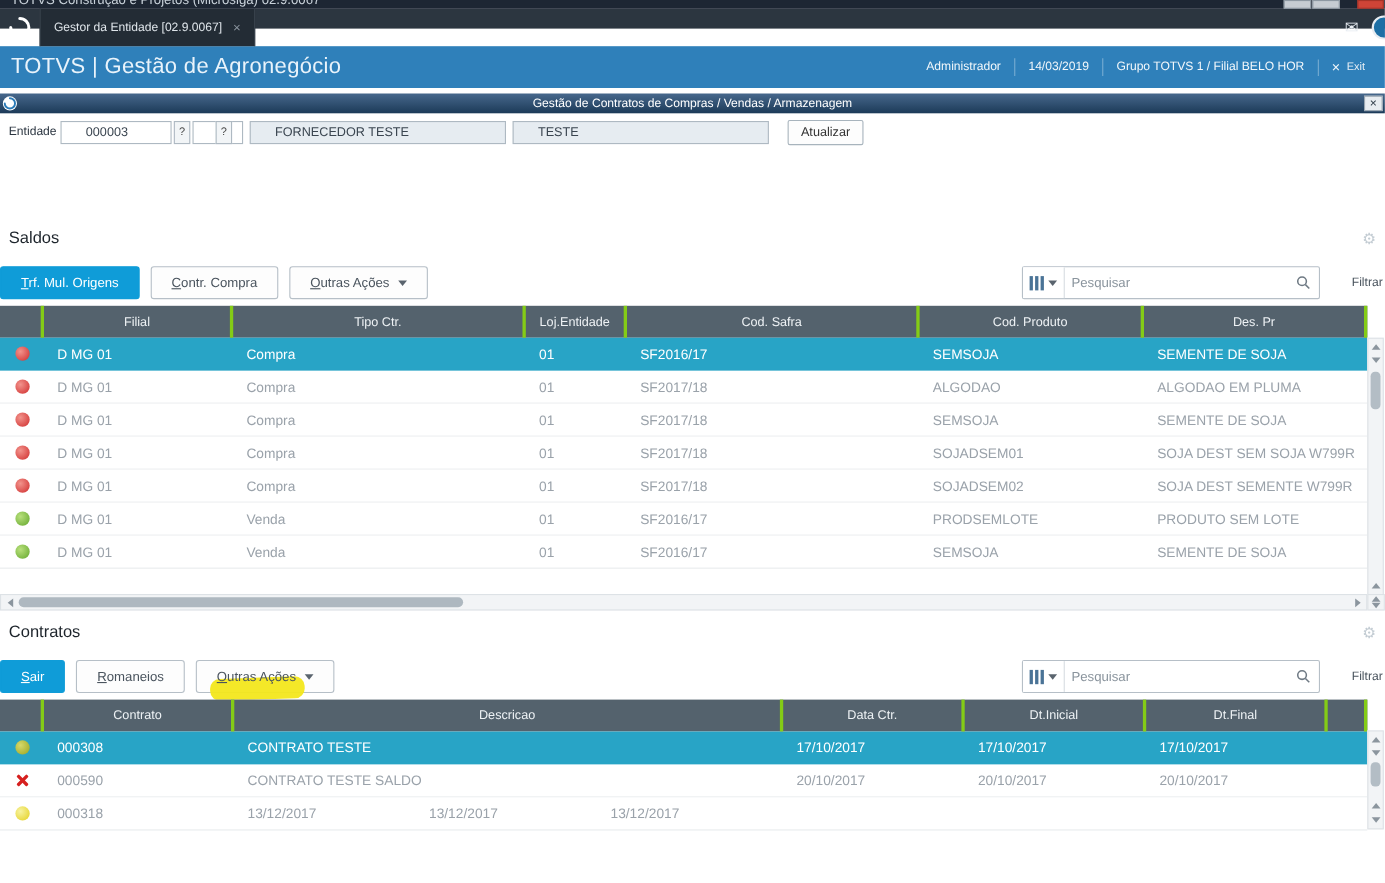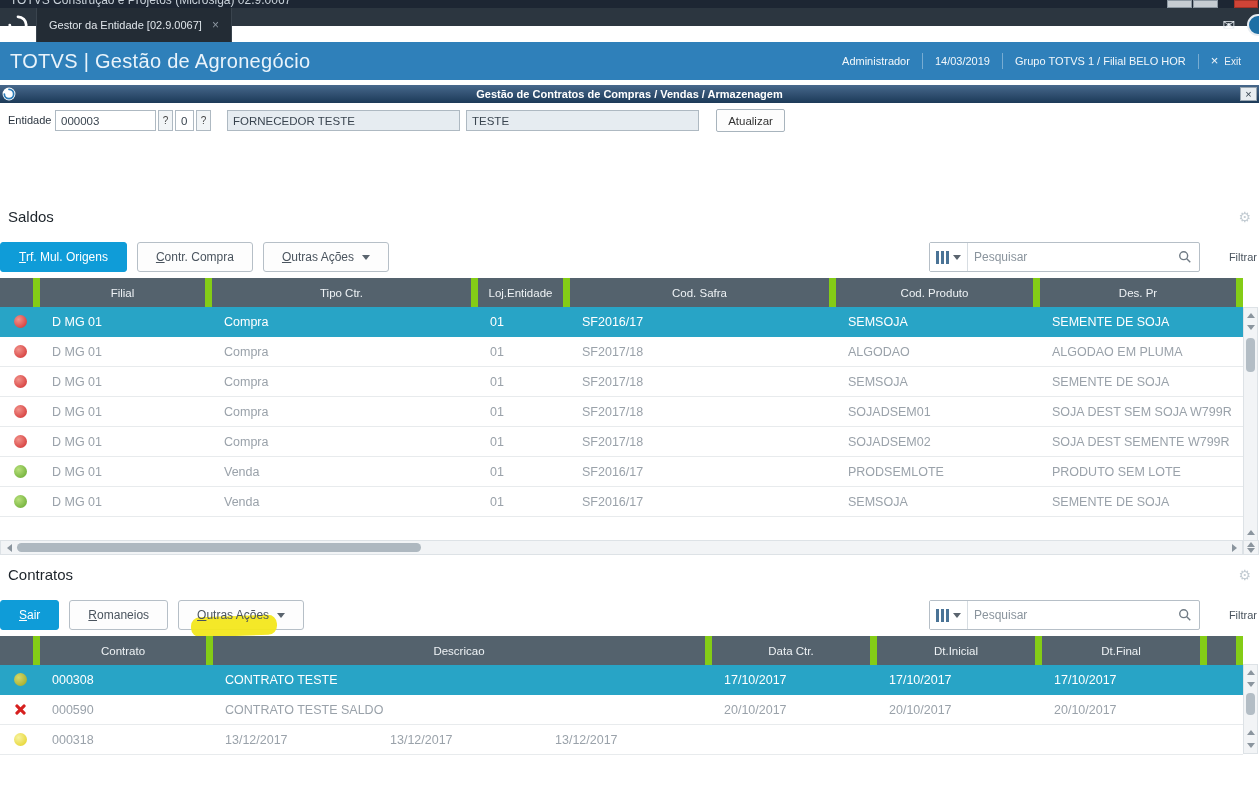--- a/index.html
+++ b/index.html
@@ -29,27 +29,27 @@
   .hright{position:absolute;right:6px;top:0;height:38px;display:flex;align-items:center;font-size:11px;color:#f2f7fb;}
   .hright>*{padding:2px 12px;white-space:nowrap;}
   .hright>*:not(:first-child){border-left:1px solid rgba(255,255,255,.35);}
   .hexit{display:flex;align-items:center;gap:6px;cursor:pointer;}
   .hexit .x{font-size:13px;line-height:10px;}
   .hexit .exlabel{font-size:10px;color:#e7eef5;}
 
   
   .dialogbar{position:absolute;left:0;top:85px;width:1259px;height:18px;background:linear-gradient(#47688c,#1c3a58);}
   .dlgicon{position:absolute;left:2px;top:2px;width:14px;height:14px;}
-  .dlgtitle{display:block;width:100%;text-align:center;font-size:11px;font-weight:bold;color:#fff;line-height:18px;}
+  .dlgtitle{display:block;width:100%;text-align:center;font-size:11px;font-weight:normal;color:#fff;line-height:18px;}
   .dlgclose{position:absolute;right:2px;top:2px;width:17px;height:14px;background:#e8edf1;border:1px solid #9aa7b2;color:#33414d;font-size:11px;line-height:12px;text-align:center;cursor:pointer;}
 
   
   .formrow{position:absolute;left:0;top:108px;width:1259px;height:26px;}
   .flabel{position:absolute;left:8px;top:6px;font-size:11px;color:#2b3540;}
-  .finput{position:absolute;top:2px;height:21px;border:1px solid #aeb9c2;background:#fff;font-size:11.5px;color:#3a4550;padding:0 5px;font-family:inherit;outline:none;}
+  .finput{position:absolute;top:2px;height:21px;border:1px solid #aeb9c2;background:#fff;font-size:11.5px;color:#3a4550;padding:0 22px;font-family:inherit;outline:none;}
   #f-code{left:55px;width:101px;}
   .qbtn{position:absolute;top:2px;width:15px;height:21px;border:1px solid #aeb9c2;background:#f2f5f7;font-size:10px;color:#444;text-align:center;line-height:19px;cursor:pointer;font-family:inherit;padding:0;}
   #q1{left:158px;} #f-store{left:175px;width:19px;} #q2{left:196px;}
   #f-name{left:227px;width:233px;background:#e6ecf1;}
   #f-short{left:466px;width:233px;background:#e6ecf1;}
   #f-refresh{position:absolute;left:716px;top:1px;width:69px;height:23px;border:1px solid #a8b4bd;background:#fdfdfd;border-radius:2px;font-size:11.5px;color:#333;font-family:inherit;cursor:pointer;}
 
   
   .sect-title{position:absolute;left:8px;font-size:15px;color:#1d242b;}
   #saldos-title{top:208px;} #contratos-title{top:566px;}
@@ -73,21 +73,21 @@
   .bars i{display:block;width:3px;height:13px;background:#4a7396;}
   .searchinput{flex:1;border:0;outline:none;font-size:12px;color:#555;padding:0 6px;font-family:inherit;background:transparent;min-width:0;}
   .searchinput::placeholder{color:#8a949d;}
   .mag{width:28px;display:flex;align-items:center;justify-content:center;cursor:pointer;}
   .filtrar{position:absolute;right:2px;top:9px;font-size:11px;color:#4a545e;cursor:pointer;}
 
   
   .grid{position:absolute;left:0;width:1243px;background:#fff;}
   #grid-saldos{top:278px;} #grid-contratos{top:636px;}
   .ghead{display:flex;height:29px;background:var(--grid_header,#54626d);}
-  .hcell{display:flex;align-items:center;justify-content:center;font-size:11.5px;color:#eef2f5;border-right:7px solid #84cc16;overflow:hidden;white-space:nowrap;}
+  .hcell{display:flex;align-items:center;justify-content:center;font-size:11.5px;color:#eef2f5;border-right:3px solid #84cc16;overflow:hidden;white-space:nowrap;}
   .grow{display:flex;height:30px;border-bottom:1px solid #e8ebed;background:#fff;cursor:pointer;}
   .grow.sel{background:var(--selection,#28a4c6);border-bottom-color:var(--selection,#28a4c6);}
   .gcell{display:flex;align-items:center;font-size:12.5px;color:#9aa2aa;padding-left:12px;white-space:nowrap;overflow:hidden;}
   .grow.sel .gcell{color:#fff;}
   .stcell{justify-content:center;padding-left:0;flex-shrink:0;}
   .st{width:13px;height:13px;border-radius:50%;display:block;}
   .st-red{background:radial-gradient(circle at 35% 35%,#f2938c,var(--status_red,#cf2b2b));}
   .st-green{background:radial-gradient(circle at 35% 35%,#b8e07c,var(--status_green,#62a62c));}
   .st-olive{background:radial-gradient(circle at 35% 35%,#d6d96a,var(--status_olive,#9aa41f));}
   .st-yellow{background:radial-gradient(circle at 35% 35%,#f7f3a0,var(--status_yellow,#e3cf1d));}

